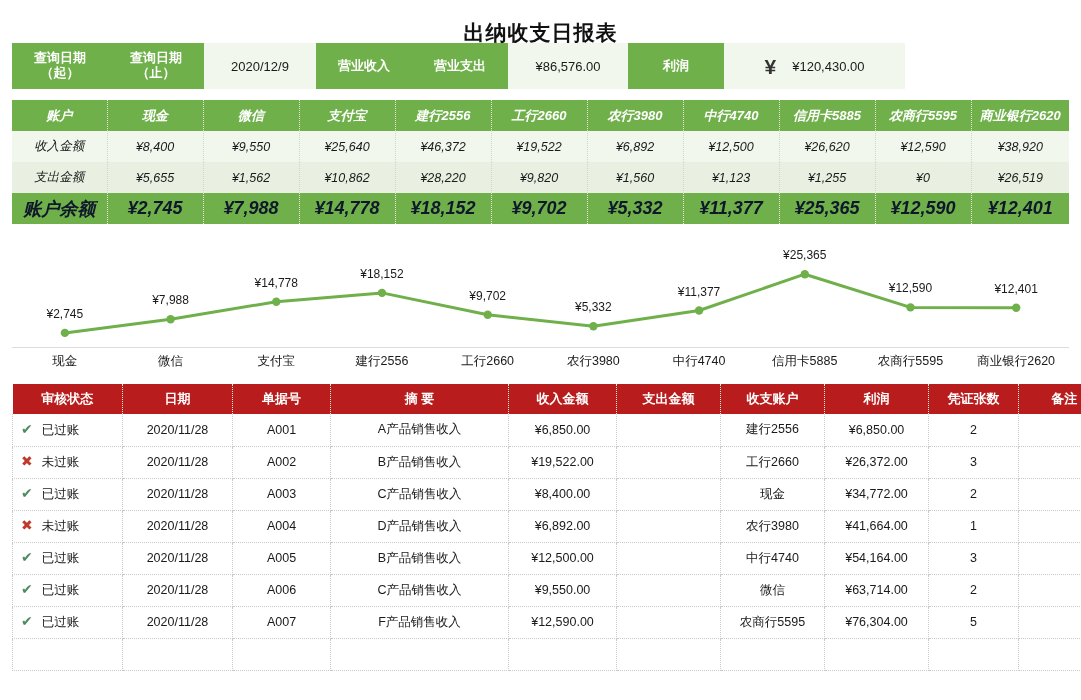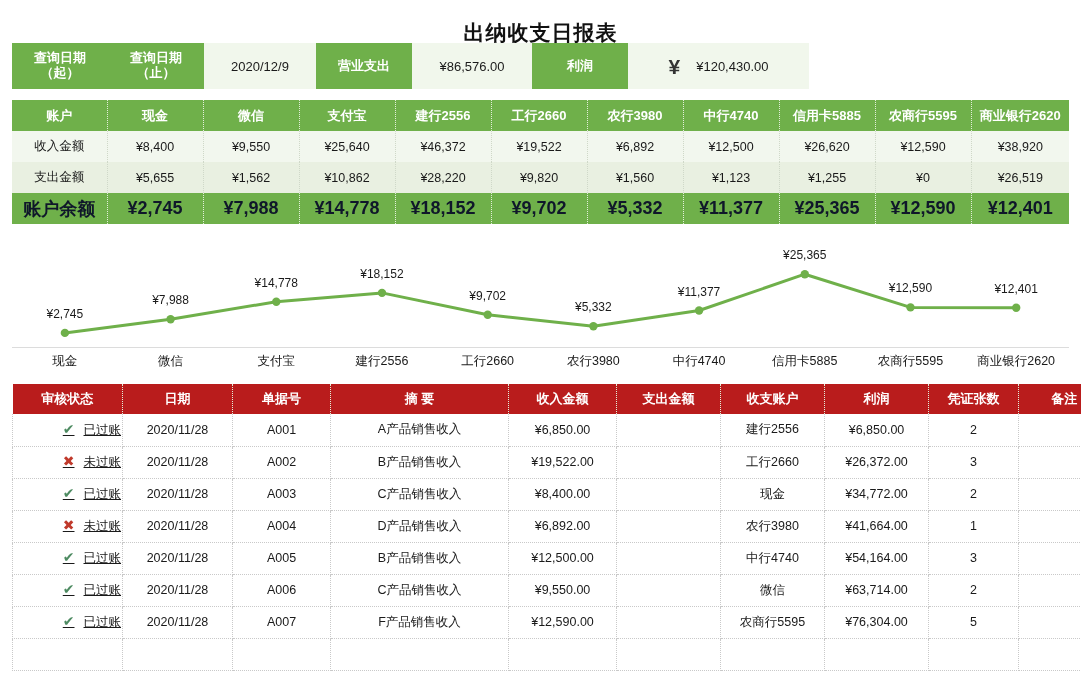--- a/index.html
+++ b/index.html
@@ -59,20 +59,21 @@
     font-size: 21px; font-weight: bold; color: #333;
     line-height: 1;
   }
 
   
   .acct-table {
     margin: 11px 12px 9px 12px;
     width: 1057px;
     border-collapse: collapse;
     table-layout: fixed;
+    font-style: italic;
   }
   .acct-table th, .acct-table td {
     height: 31px;
     font-size: 12.5px;
     text-align: center;
     border-right: 1px dotted #cfd8c8;
     padding: 0 2px;
     white-space: nowrap;
   }
   .acct-table th:last-child, .acct-table td:last-child { border-right: none; }
@@ -148,23 +149,22 @@
     border-right: 1px dotted #c9c9c9;
     border-bottom: 1px dotted #c9c9c9;
     background: #fff;
     white-space: nowrap;
     overflow: hidden;
   }
   .detail-table td:first-child {
     border-left: 1px dotted #c9c9c9;
   }
   .detail-table td.status {
-    text-align: right;
+    text-align: left;
     padding-left: 8px;
-    text-decoration: underline;
   }
   .st-icon { font-weight: bold; font-size: 14px; margin-right: 9px; }
   .st-ok { color: #4E8B62; }
   .st-no { color: #C0392B; }
 </style>
 </head>
 <body>
 
 <div class="page">
 
@@ -175,20 +175,21 @@
       <span>查询日期</span>
       <span>（起）</span>
     </div>
 
     <div class="sum-cell sum-label sum-w-lbl">
       <span>查询日期</span>
       <span>（止）</span>
     </div>
     <div class="sum-cell sum-value sum-w-val">2020/12/9</div>
 
+    <div class="sum-cell sum-label sum-w-lbl">营业收入</div>
 
     <div class="sum-cell sum-label sum-w-lbl">营业支出</div>
     <div class="sum-cell sum-value sum-w-val2">¥86,576.00</div>
 
     <div class="sum-cell sum-label sum-w-lbl">利润</div>
     <div class="sum-cell sum-value sum-w-last">
       <span class="yen-glyph">¥</span>
       <span>¥120,430.00</span>
     </div>
   </div>

